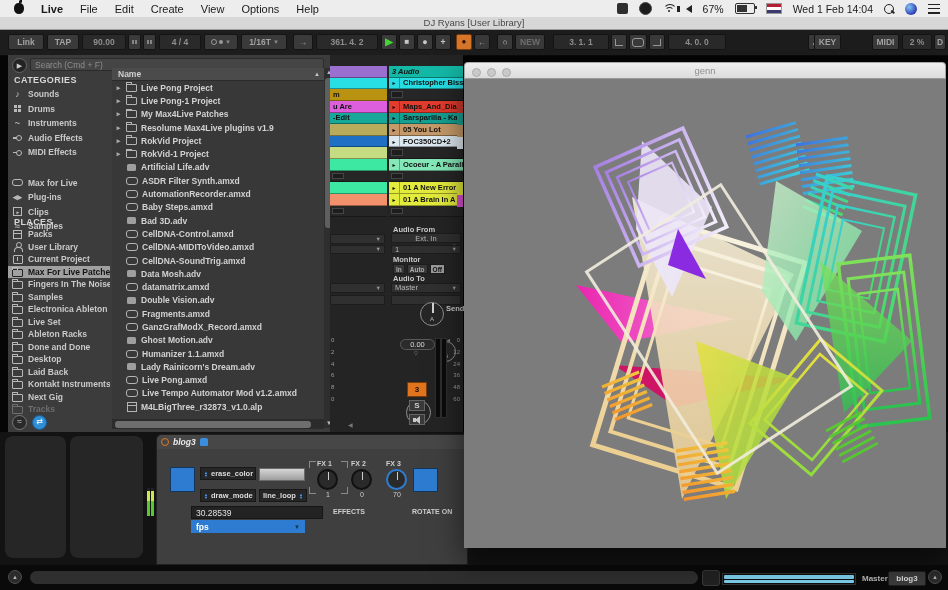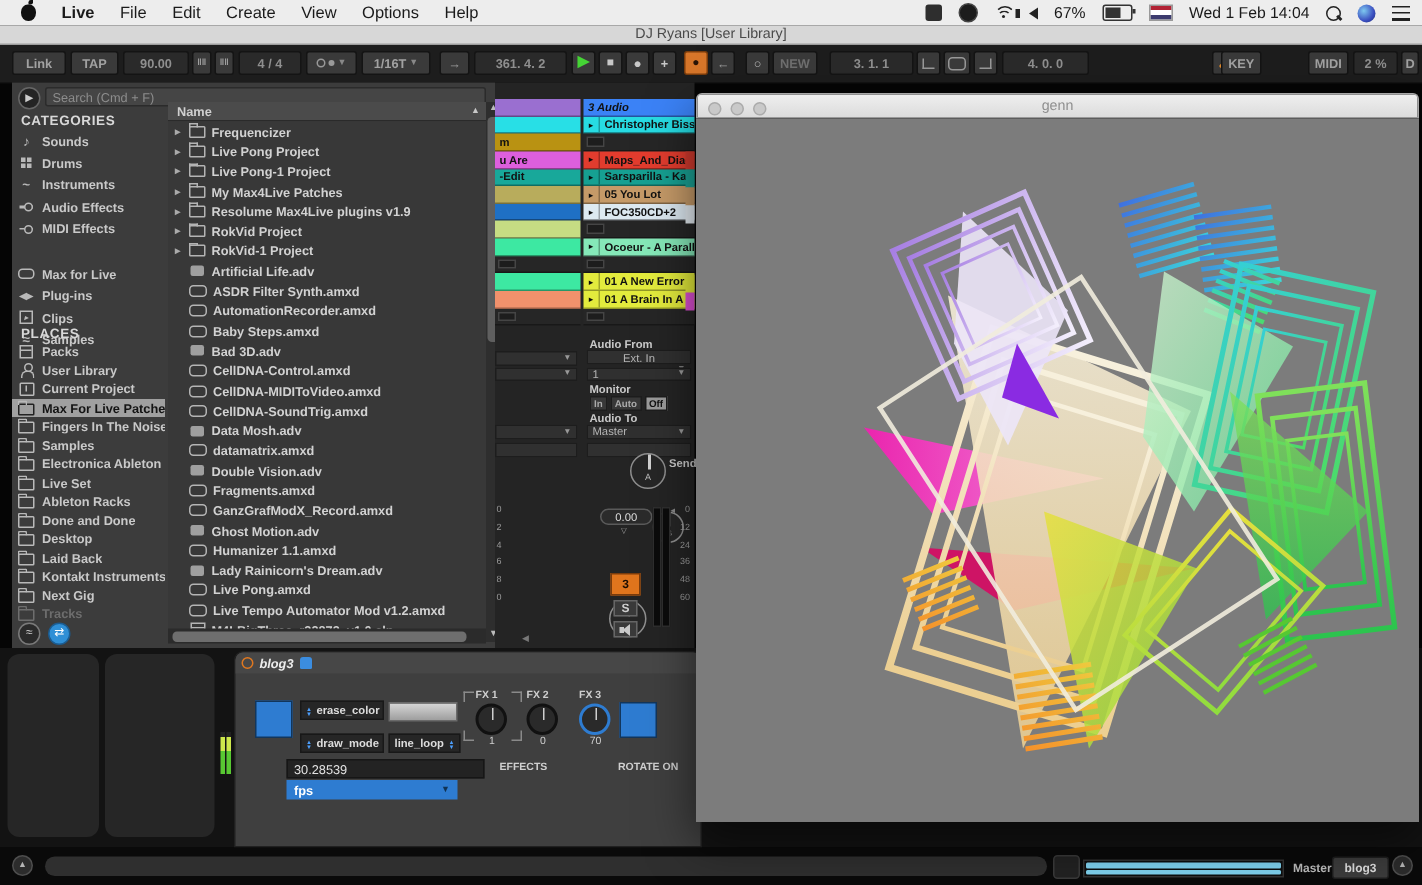--- a/index.html
+++ b/index.html
@@ -432,27 +432,20 @@
     <div class="fhead">
       <span>Name</span>
         <span class="sort">▲</span>
     </div>
     <div class="filelist">
       <div class="frow">
           <span class="disc">▸</span>
           <span class="fic">
             <i class="ic-fol"></i>
           </span>
-          <span>Frequencizer</span>
-        </div>
-      <div class="frow">
-          <span class="disc">▸</span>
-          <span class="fic">
-            <i class="ic-fol"></i>
-          </span>
           <span>Live Pong Project</span>
         </div>
       <div class="frow">
           <span class="disc">▸</span>
           <span class="fic">
             <i class="ic-fol"></i>
           </span>
           <span>Live Pong-1 Project</span>
         </div>
       <div class="frow">
@@ -670,21 +663,21 @@
         </div>
       <div class="crow" style="background: rgb(242, 145, 108);">
           <span class="body"></span>
         </div>
       <div class="crow empty">
           <span class="stopbox"></span>
         </div>
     </div>
 
     <div class="trackcol col2">
-      <div class="crow hdr" style="background: #3b82f6;">
+      <div class="crow hdr" style="background: #14b8a6;">
           <span class="body">3 Audio</span>
         </div>
       <div class="crow" style="background: rgb(39, 220, 227);">
           <span class="pbox">▸</span>
           <span class="body">Christopher Bissonnette</span>
         </div>
       <div class="crow empty">
           <span class="stopbox"></span>
         </div>
       <div class="crow" style="background: rgb(226, 60, 46);">

